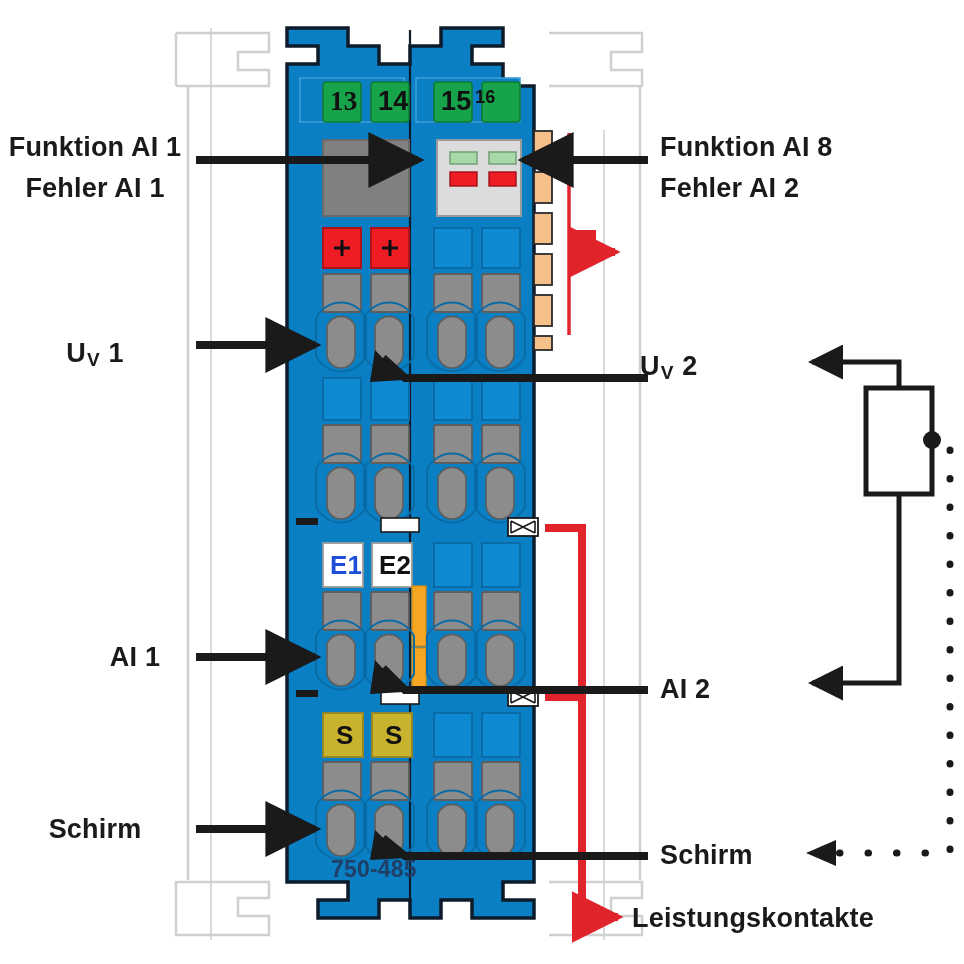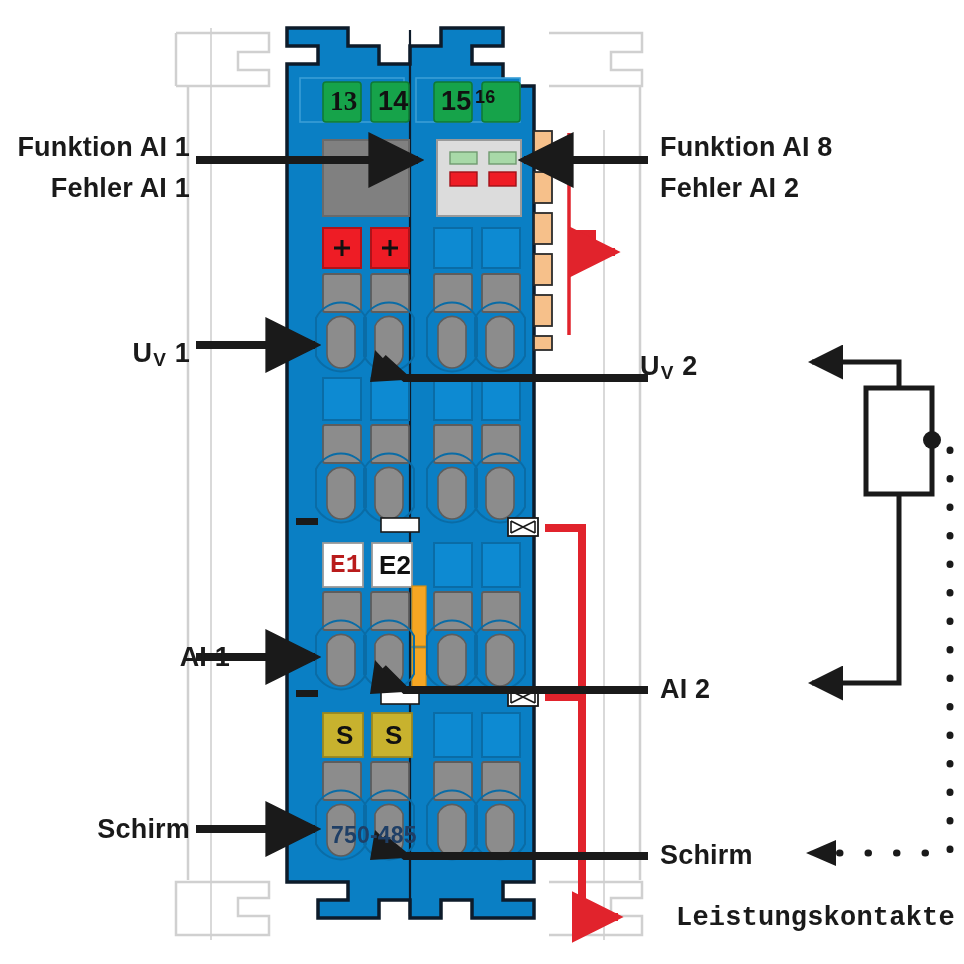--- a/index.html
+++ b/index.html
@@ -1,21 +1,21 @@
 <!DOCTYPE html>
 <html><head>
 <meta charset="utf-8">
 <style>
   html,body{margin:0;padding:0;background:#fff;}
   body{width:964px;height:964px;position:relative;overflow:hidden;
        font-family:"Liberation Sans","DejaVu Sans",sans-serif;}
   .stage{position:absolute;left:0;top:0;width:964px;height:964px;}
   .lbl{position:absolute;font-weight:bold;color:#1a1a1a;font-size:27px;
        letter-spacing:.2px;white-space:nowrap;line-height:1;}
-  .lbl.r{text-align:right;}
+  .lbl.r{text-align:center;}
   .sub{font-size:19px;vertical-align:-4px;padding:0 1px;}
   svg{position:absolute;left:0;top:0;}
 </style>
 </head>
 <body>
 
 <div class="stage">
 
 <svg width="964" height="964" viewBox="0 0 964 964">
   <defs>
@@ -248,42 +248,42 @@
   </g>
   <polygon points="836,840 806,853 836,866" fill="#1a1a1a"></polygon>
 
 </svg>
 
 <div class="lbl" style="left:330px;top:88px;font-size:27px;color:#111;font-family:Liberation Serif, serif;">13</div>
 <div class="lbl" style="left:378px;top:88px;font-size:27px;color:#111;">14</div>
 <div class="lbl" style="left:441px;top:88px;font-size:27px;color:#111;">15</div>
 <div class="lbl" style="left:475px;top:88px;font-size:18px;color:#111;">16</div>
 
-<div class="lbl" style="left:330px;top:552px;font-size:26px;color:#b91c1c;font-family:Liberation Mono, monospace;">E1</div>
+<div class="lbl" style="left:330px;top:552px;font-size:26px;color:#1d4ed8;">E1</div>
 <div class="lbl" style="left:379px;top:552px;font-size:26px;color:#111;">E2</div>
 
 <div class="lbl" style="left:336px;top:722px;font-size:26px;color:#111;">S</div>
 <div class="lbl" style="left:385px;top:722px;font-size:26px;color:#111;">S</div>
 
-<div class="lbl" style="left:331px;top:824px;font-size:23px;color:#1f3f66;">750-485</div>
+<div class="lbl" style="left:331px;top:858px;font-size:23px;color:#1f3f66;">750-485</div>
 
 <div class="lbl r" style="left:0px;top:134px;width:190px;">Funktion AI 1</div>
 <div class="lbl r" style="left:0px;top:175px;width:190px;">Fehler AI 1</div>
 
 <div class="lbl r" style="left:0px;top:332px;width:190px;margin-top:8px;">
   <span>U</span><span class="sub">V</span><span> </span><span>1</span>
 </div>
 
 <div class="lbl r" style="left:0px;top:644px;width:190px;padding-left:40px;">AI 1</div>
 <div class="lbl r" style="left:0px;top:816px;width:190px;">Schirm</div>
 
 <div class="lbl" style="left:660px;top:134px;">Funktion AI 8</div>
 <div class="lbl" style="left:660px;top:175px;">Fehler AI 2</div>
 
 <div class="lbl" style="left:640px;top:353px;">
   <span>U</span><span class="sub">V</span><span> </span><span>2</span>
 </div>
 
 <div class="lbl" style="left:660px;top:676px;">AI 2</div>
 <div class="lbl" style="left:660px;top:842px;">Schirm</div>
-<div class="lbl" style="left:676px;top:905px;font-family:Liberation Mono, monospace;">Leistungskontakte</div>
+<div class="lbl" style="left:632px;top:905px;">Leistungskontakte</div>
 
 </div>
 
 </body></html>

